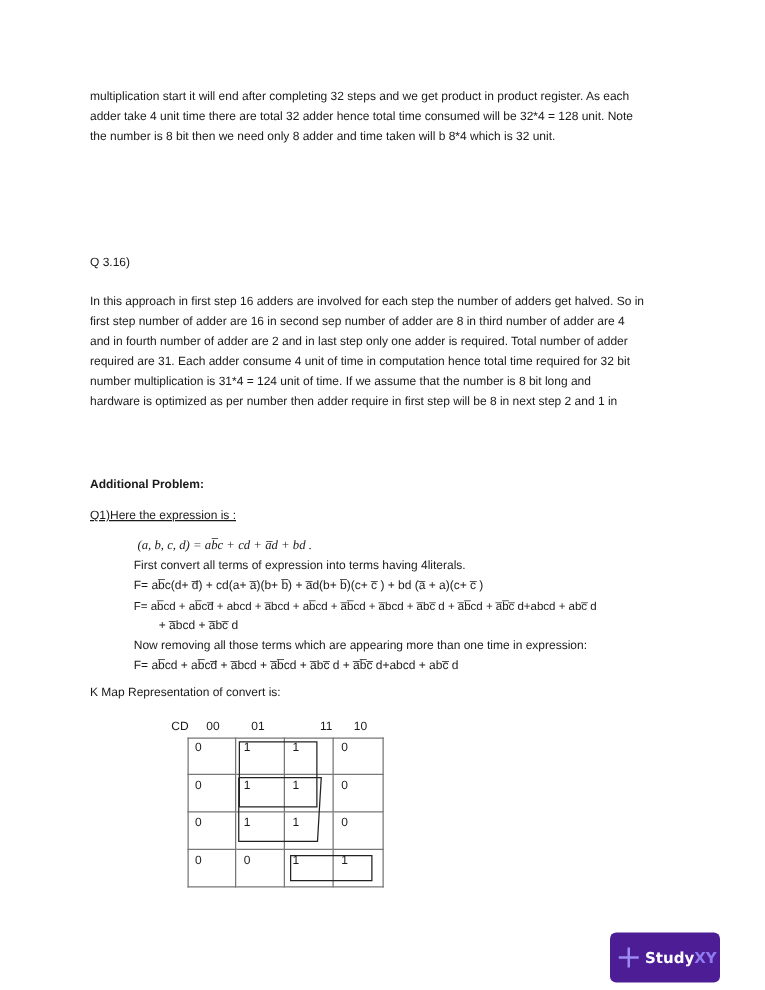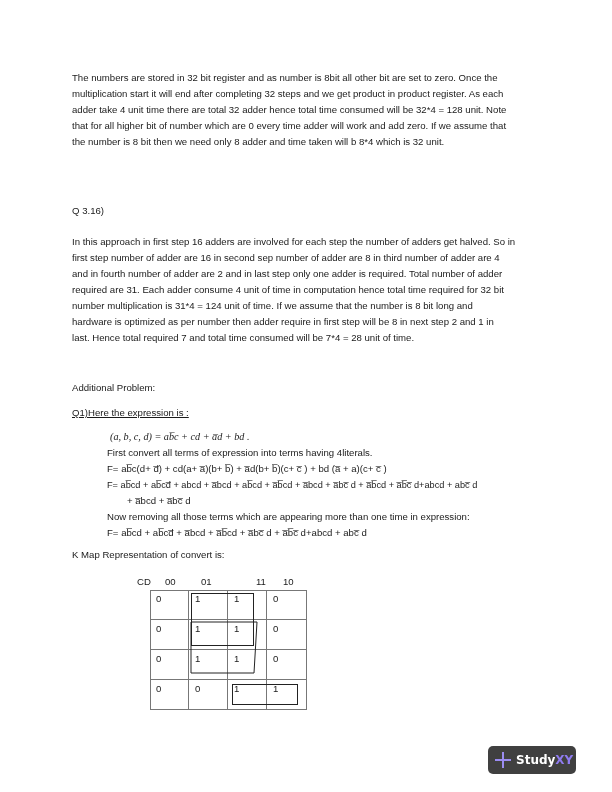--- a/index.html
+++ b/index.html
@@ -7,50 +7,47 @@
   .para { position: absolute; left: 72px; width: 470px; font-size: 9.6px; line-height: 16px; margin: 0; }
   .line { display: block; white-space: nowrap; }
   .math { font-family: "Liberation Serif", serif; font-style: italic; font-size: 10.2px; }
   .indent { position: absolute; left: 107px; font-size: 9.6px; line-height: 16px; white-space: nowrap; }
   .kmap-title { position: absolute; left: 72px; top: 549px; font-size: 9.6px; }
   .kmap-hdr { position: absolute; top: 576px; font-size: 9.6px; text-align: center; }
   .kgrid { position: absolute; left: 150px; top: 590px; width: 157px; height: 120px; }
   .kcell { position: absolute; width: 39px; height: 30px; box-sizing: border-box; border-right: 1px solid #777; border-bottom: 1px solid #777; font-size: 9.6px; padding: 3px 0 0 6px; }
   .kgrid-border { position: absolute; left: 150px; top: 590px; width: 157px; height: 120px; border-top: 1px solid #777; border-left: 1px solid #777; box-sizing: border-box; pointer-events: none; }
   .group { position: absolute; border: 1px solid #222; pointer-events: none; }
-  .logo { position: absolute; left: 488px; top: 746px; width: 88px; height: 28px; background: #404040; border-radius: 5px; display: flex; align-items: center; }
+  .logo { position: absolute; left: 488px; top: 746px; width: 88px; height: 40px; background: #4c1d95; border-radius: 5px; display: flex; align-items: center; }
   .logo-plus { position: relative; width: 16px; height: 16px; margin-left: 7px; }
   .logo-plus::before { content: ""; position: absolute; left: 7px; top: 0; width: 2px; height: 16px; background: #9b8cf2; }
   .logo-plus::after { content: ""; position: absolute; left: 0; top: 7px; width: 16px; height: 2px; background: #9b8cf2; }
   .logo-text { font-family: "DejaVu Sans", sans-serif; font-weight: bold; font-size: 12px; color: #ffffff; margin-left: 5px; }
   .logo-accent { color: #8f7bf0; }
 </style>
 </head>
 <body>
 
 <div class="para" style="top:70px;">
-  <span class="line">The numbers are stored in 32 bit register and as number is 8bit all other bit are set to zero. Once the</span>
   <span class="line">multiplication start it will end after completing 32 steps and we get product in product register. As each</span>
   <span class="line">adder take 4 unit time there are total 32 adder hence total time consumed will be 32*4 = 128 unit. Note</span>
-  <span class="line">that for all higher bit of number which are 0 every time adder will work and add zero. If we assume that</span>
   <span class="line">the number is 8 bit then we need only 8 adder and time taken will b 8*4 which is 32 unit.</span>
 </div>
 
 <div class="para" style="top:203px;">Q 3.16)</div>
 <div class="para" style="top:234px;">
   <span class="line">In this approach in first step 16 adders are involved for each step the number of adders get halved. So in</span>
   <span class="line">first step number of adder are 16 in second sep number of adder are 8 in third number of adder are 4</span>
   <span class="line">and in fourth number of adder are 2 and in last step only one adder is required. Total number  of adder</span>
   <span class="line">required are 31. Each adder consume 4 unit of time in computation hence total time required for 32 bit</span>
   <span class="line">number multiplication is 31*4 = 124 unit of time. If we assume that the number is 8 bit long and</span>
   <span class="line">hardware is optimized as per number then adder require in first step will be 8 in next step 2 and 1 in</span>
-  <span class="line">last. Hence total required 7 and total time consumed will be 7*4 = 28 unit of time.</span>
 </div>
 
-<div class="para" style="top:380px;">Additional Problem:</div>
+<div class="para" style="top:380px;font-weight:bold;">Additional Problem:</div>
 <div class="para" style="top:405px;text-decoration:underline;">Q1)Here the expression is :</div>
 
 <div class="indent" style="top:429px; left:110px;">
   <span class="math">(a, b, c, d) = </span><span class="math">ab̅c + cd + a̅d + bd .</span>
 </div>
 <div class="indent" style="top:445px;">First convert all terms of expression into terms having 4literals.</div>
 <div class="indent" style="top:461px;">F= ab̅c(d+ d̅) + cd(a+ a̅)(b+ b̅) + a̅d(b+ b̅)(c+ c̅ ) + bd (a̅ +  a)(c+ c̅ )</div>
 <div class="indent" style="top:477px; font-size:9.2px;">F=  ab̅cd +  ab̅cd̅ + abcd + a̅bcd +  ab̅cd + a̅b̅cd +  a̅bcd + a̅bc̅ d + a̅b̅cd + a̅b̅c̅ d+abcd +  abc̅ d</div>
 <div class="indent" style="top:493px;margin-left:20px;">+ a̅bcd +   a̅bc̅ d</div>
 <div class="indent" style="top:509px;">Now removing all those terms which are appearing more than one time in expression:</div>

